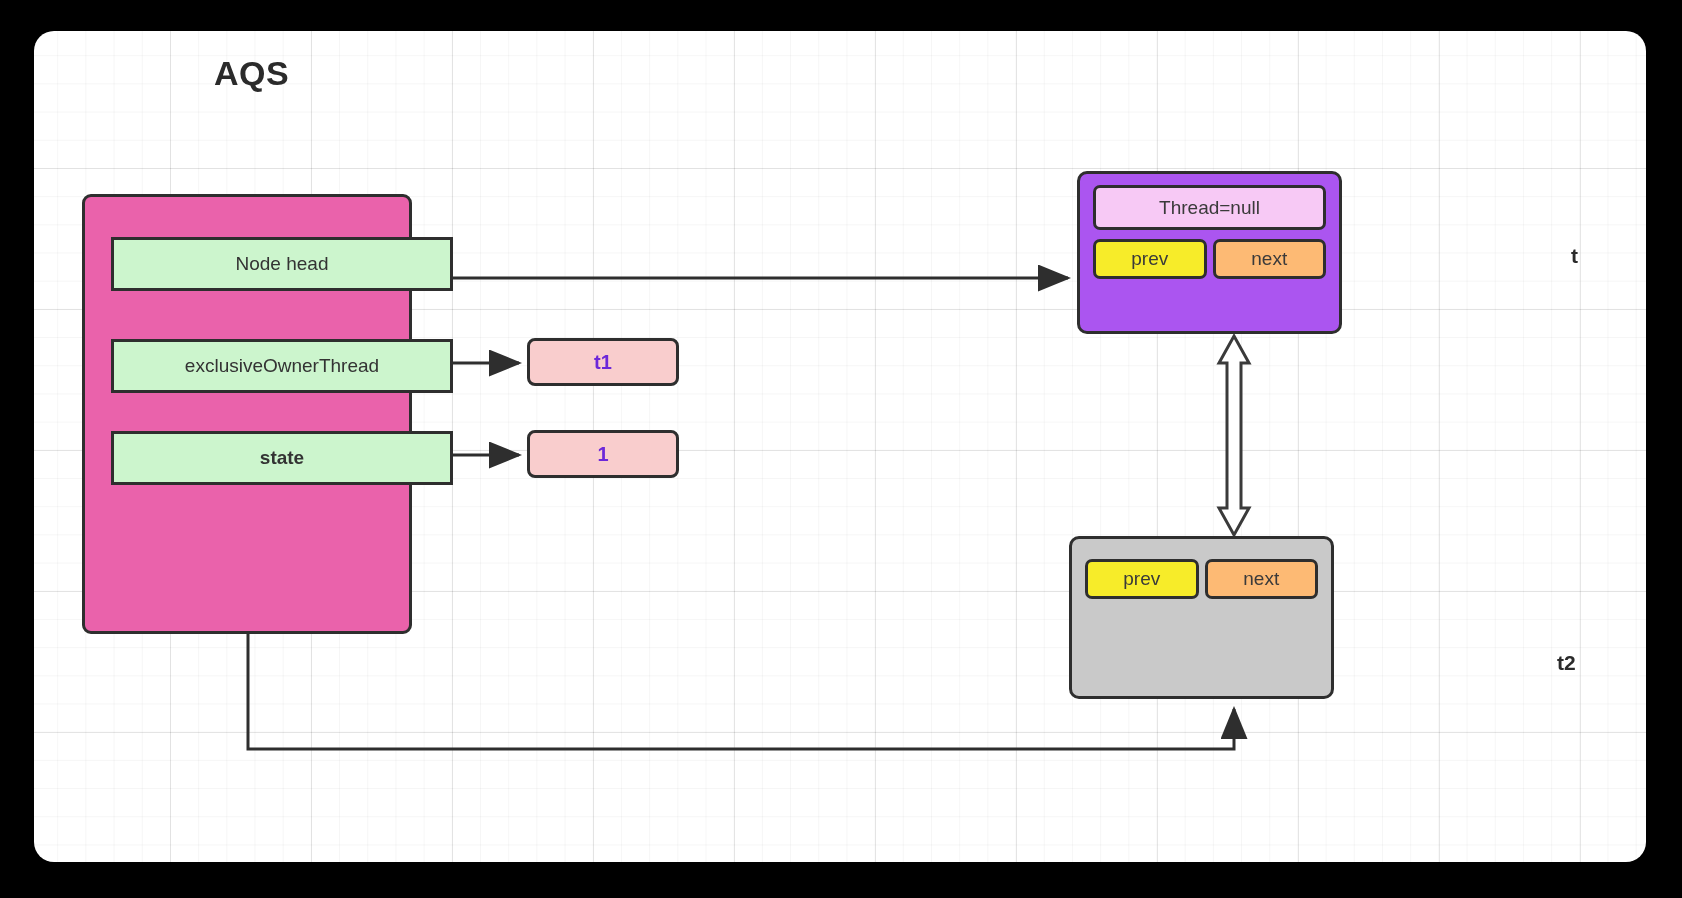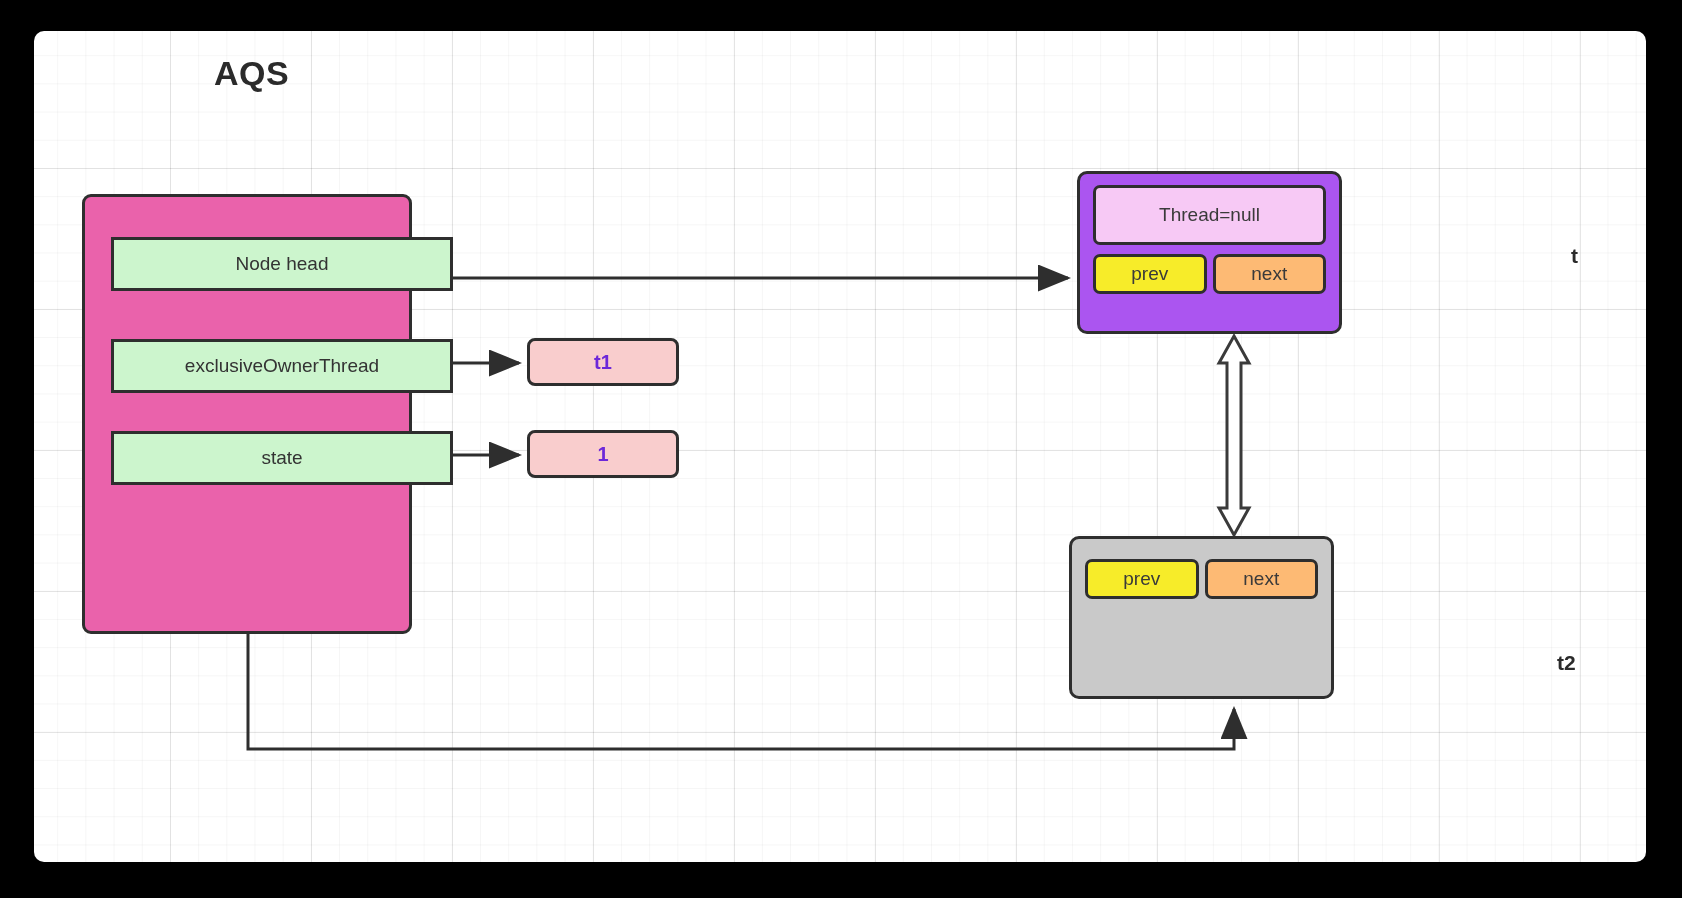--- a/index.html
+++ b/index.html
@@ -33,21 +33,21 @@
       linear-gradient(to right, rgba(0,0,0,0.085) 1px, transparent 1px),
       linear-gradient(to bottom, rgba(0,0,0,0.085) 1px, transparent 1px),
       linear-gradient(to right, rgba(0,0,0,0.035) 1px, transparent 1px),
       linear-gradient(to bottom, rgba(0,0,0,0.035) 1px, transparent 1px);
     background-size:
       141px 141px,
       141px 141px,
       28.2px 28.2px,
       28.2px 28.2px;
     background-position: -5px -4px, -5px -4px, -5px -4px, -5px -4px;
-    border-radius: 10px;
+    border-radius: 20px;
     overflow: hidden;
   }
 
   
   #wires {
     position: absolute;
     left: 0;
     top: 0;
     width: 1612px;
     height: 831px;
@@ -88,21 +88,21 @@
     box-sizing: border-box;
     display: flex;
     align-items: center;
     justify-content: center;
     font-size: 19px;
     color: #333333;
     white-space: nowrap;
   }
   #f-head  { top: 40px; }
   #f-owner { top: 142px; }
-  #f-state { top: 234px; }
+  #f-state { top: 234px; font-weight: bold; }
   #f-tail  { top: 326px; }
 
   
   .pill {
     position: absolute;
     width: 152px;
     height: 48px;
     background: #f9cdcd;
     border: 3px solid #2e2e2e;
     border-radius: 8px;
@@ -122,21 +122,21 @@
     position: absolute;
     border: 3px solid #2e2e2e;
     border-radius: 10px;
     box-sizing: border-box;
     padding: 11px 13px;
   }
   #node-head { left: 1043px; top: 140px;  width: 265px; height: 163px; background: #ab55f0; }
   #node-t2   { left: 1035px; top: 505px;  width: 265px; height: 163px; background: #c9c9c9; }
 
   .thread-row {
-    height: 60px;
+    height: 45px;
     background: #f7c9f5;
     border: 3px solid #2e2e2e;
     border-radius: 7px;
     box-sizing: border-box;
     display: flex;
     align-items: center;
     justify-content: center;
     font-size: 19px;
     color: #3a3a3a;
     white-space: nowrap;

